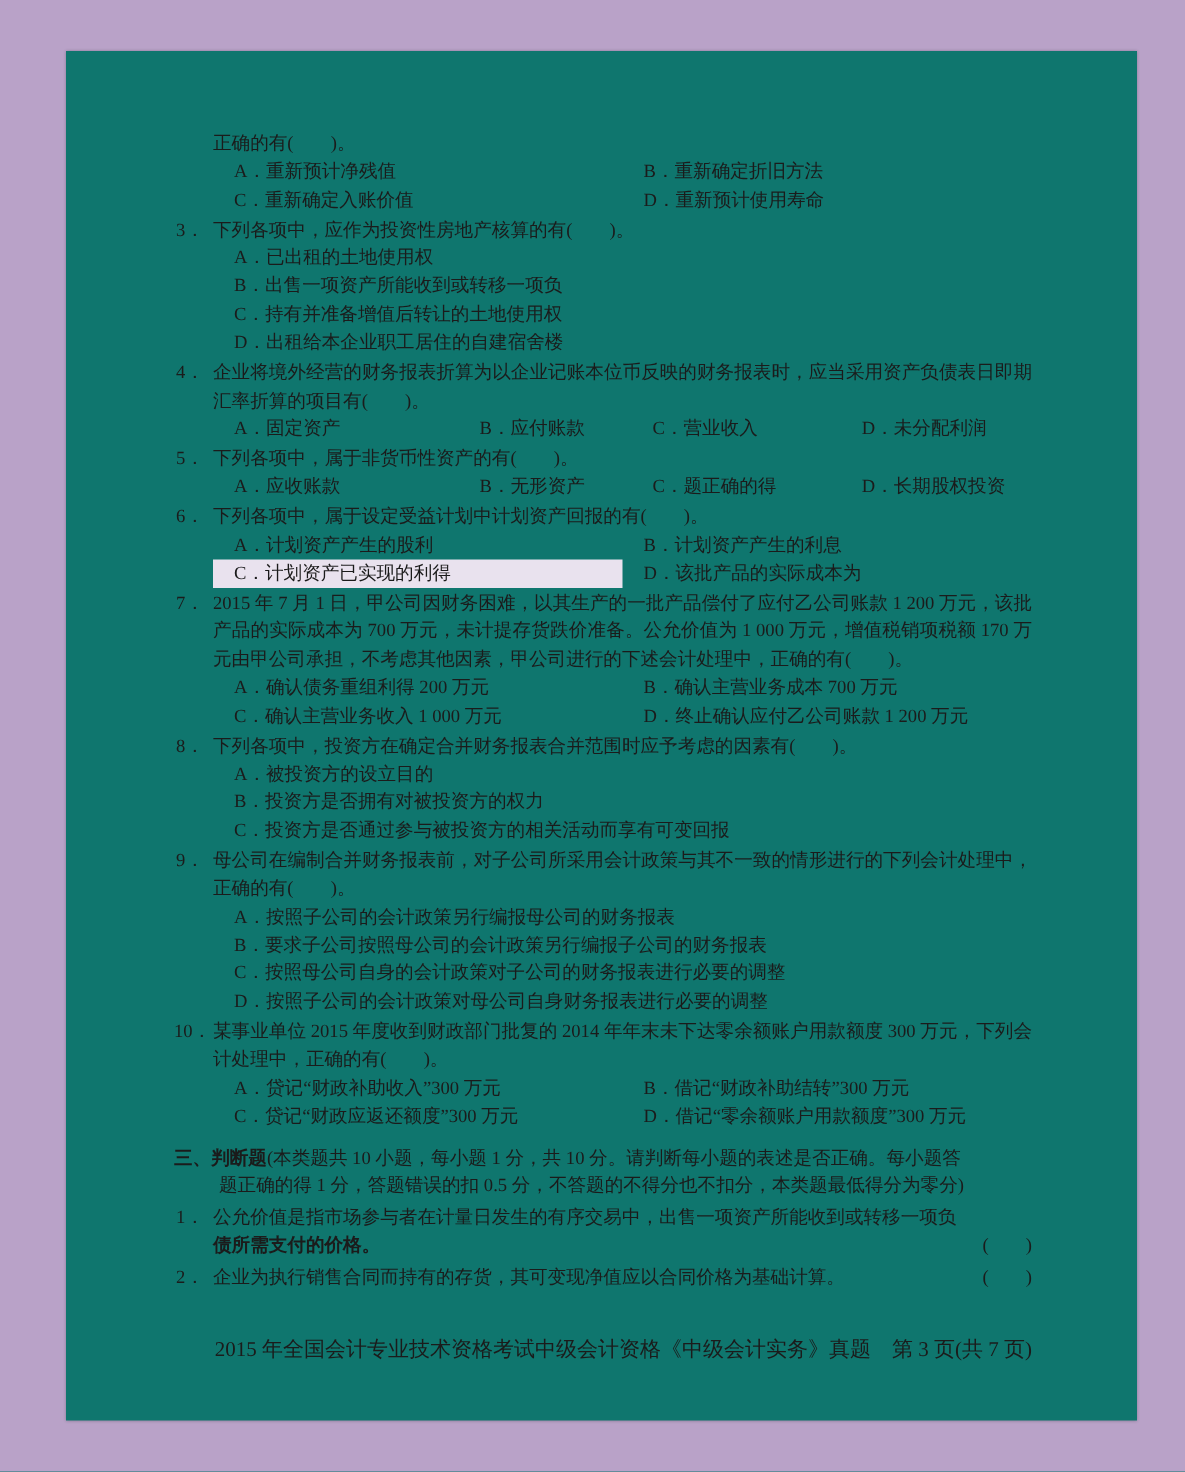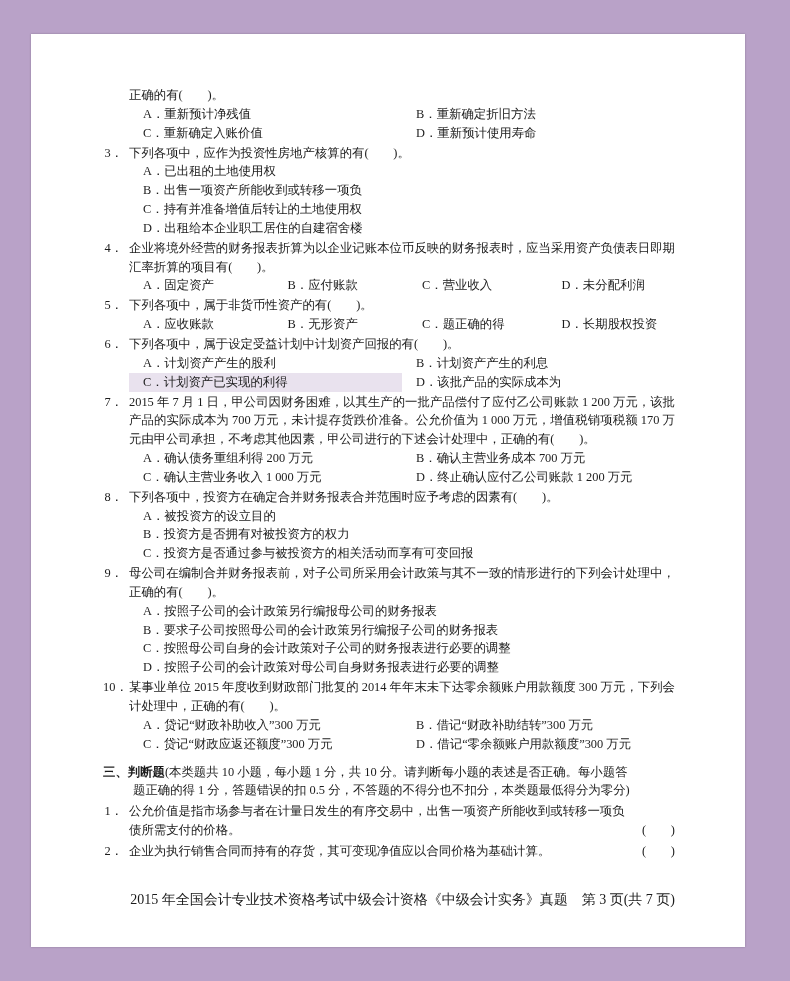--- a/index.html
+++ b/index.html
@@ -8,25 +8,25 @@
   }
   body {
     width: 790px;
     height: 981px;
     background: #b9a2c8;
     font-family: "Liberation Serif", "DejaVu Serif", serif;
     overflow: hidden;
   }
   .page-frame {
     position: absolute;
-    left: 31px;
+    left: 44px;
     top: 34px;
     width: 714px;
     height: 913px;
-    background: #ffffff;
+    background: #0f766e;
     box-shadow: 0 0 2px rgba(0,0,0,0.25);
   }
   .page-inner {
     position: absolute;
     left: 72px;
     top: 52px;
     width: 572px;
     font-size: 12.4px;
     line-height: 1.52;
     color: #1b1b1b;
@@ -63,21 +63,21 @@
   .opts-4col {
     display: flex;
     margin-left: 26px;
     gap: 12px;
   }
   .opts-4col .opt {
     box-sizing: border-box;
     padding-left: 14px;
   }
   .opts-4col .opt:nth-child(1) { width: 26%; }
-  .opts-4col .opt:nth-child(2) { width: 24%; }
+  .opts-4col .opt:nth-child(2) { width: 24%; text-align: center; }
   .opts-4col .opt:nth-child(3) { width: 25%; }
   .opts-4col .opt:nth-child(4) { width: 25%; }
   .opts-1col {
     margin-left: 26px;
   }
   .opts-1col .opt {
     padding-left: 14px;
   }
   .opt-a {
     display: inline-block;
@@ -112,20 +112,21 @@
     white-space: nowrap;
     flex: 0 0 auto;
   }
   .tf-cont {
     display: flex;
     margin-left: 26px;
   }
   .tf-cont .tf-body {
     flex: 1 1 auto;
     text-align: justify;
+    font-weight: bold;
   }
   .footer {
     position: absolute;
     left: 72px;
     bottom: 38px;
     width: 572px;
     text-align: right;
     font-size: 14px;
     color: #1b1b1b;
   }

